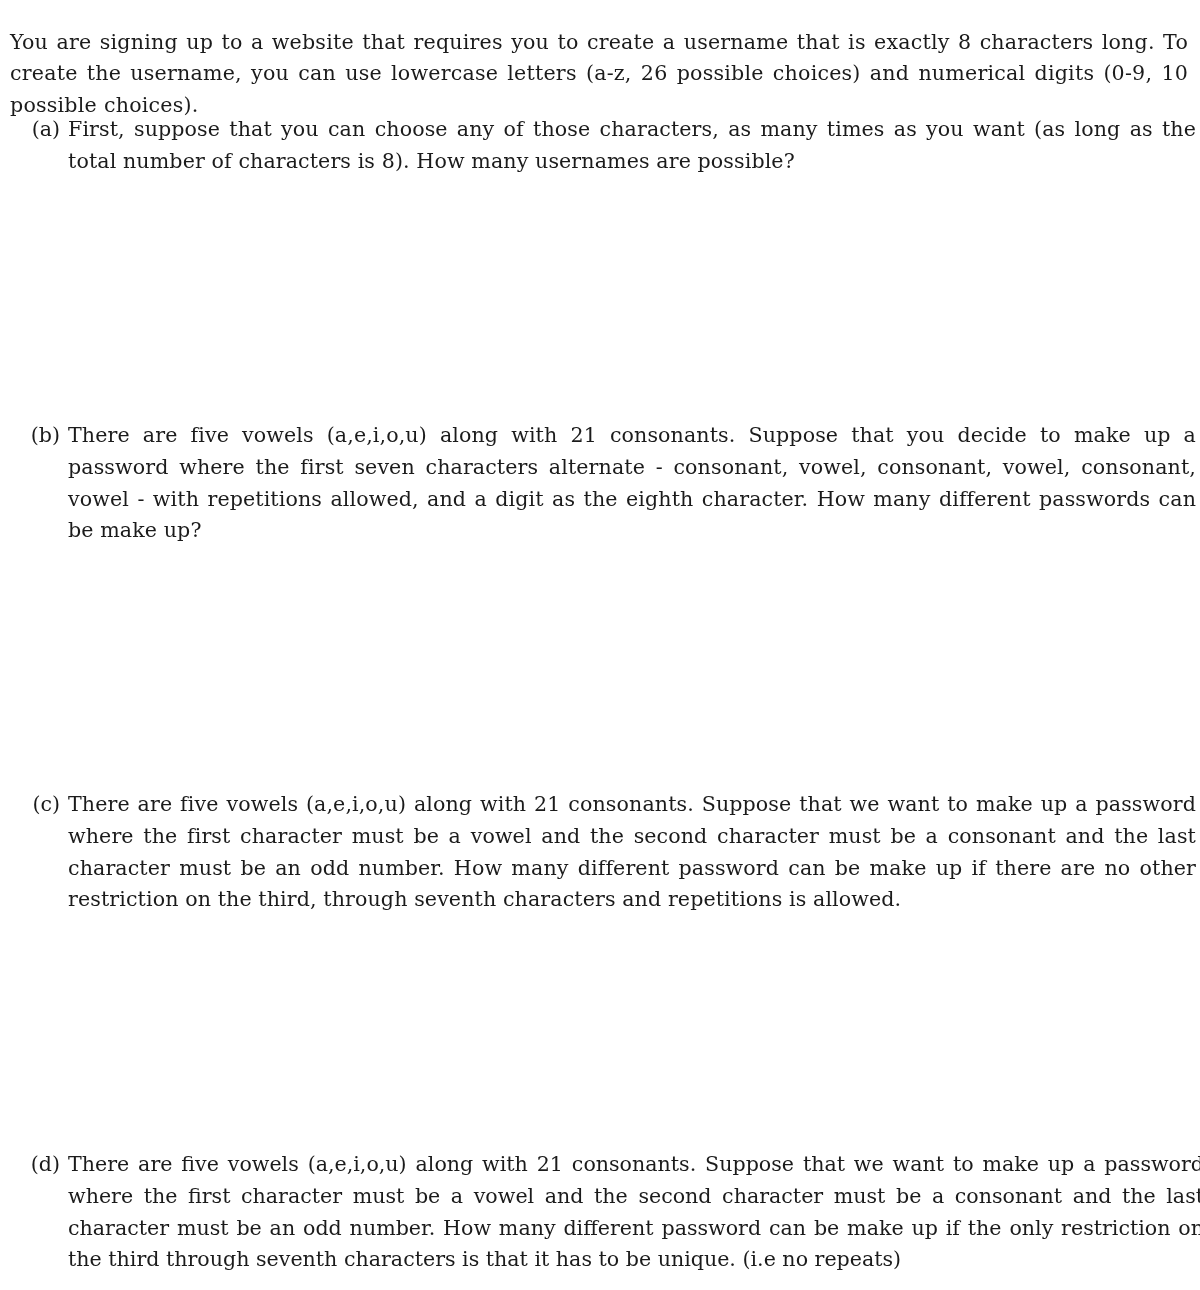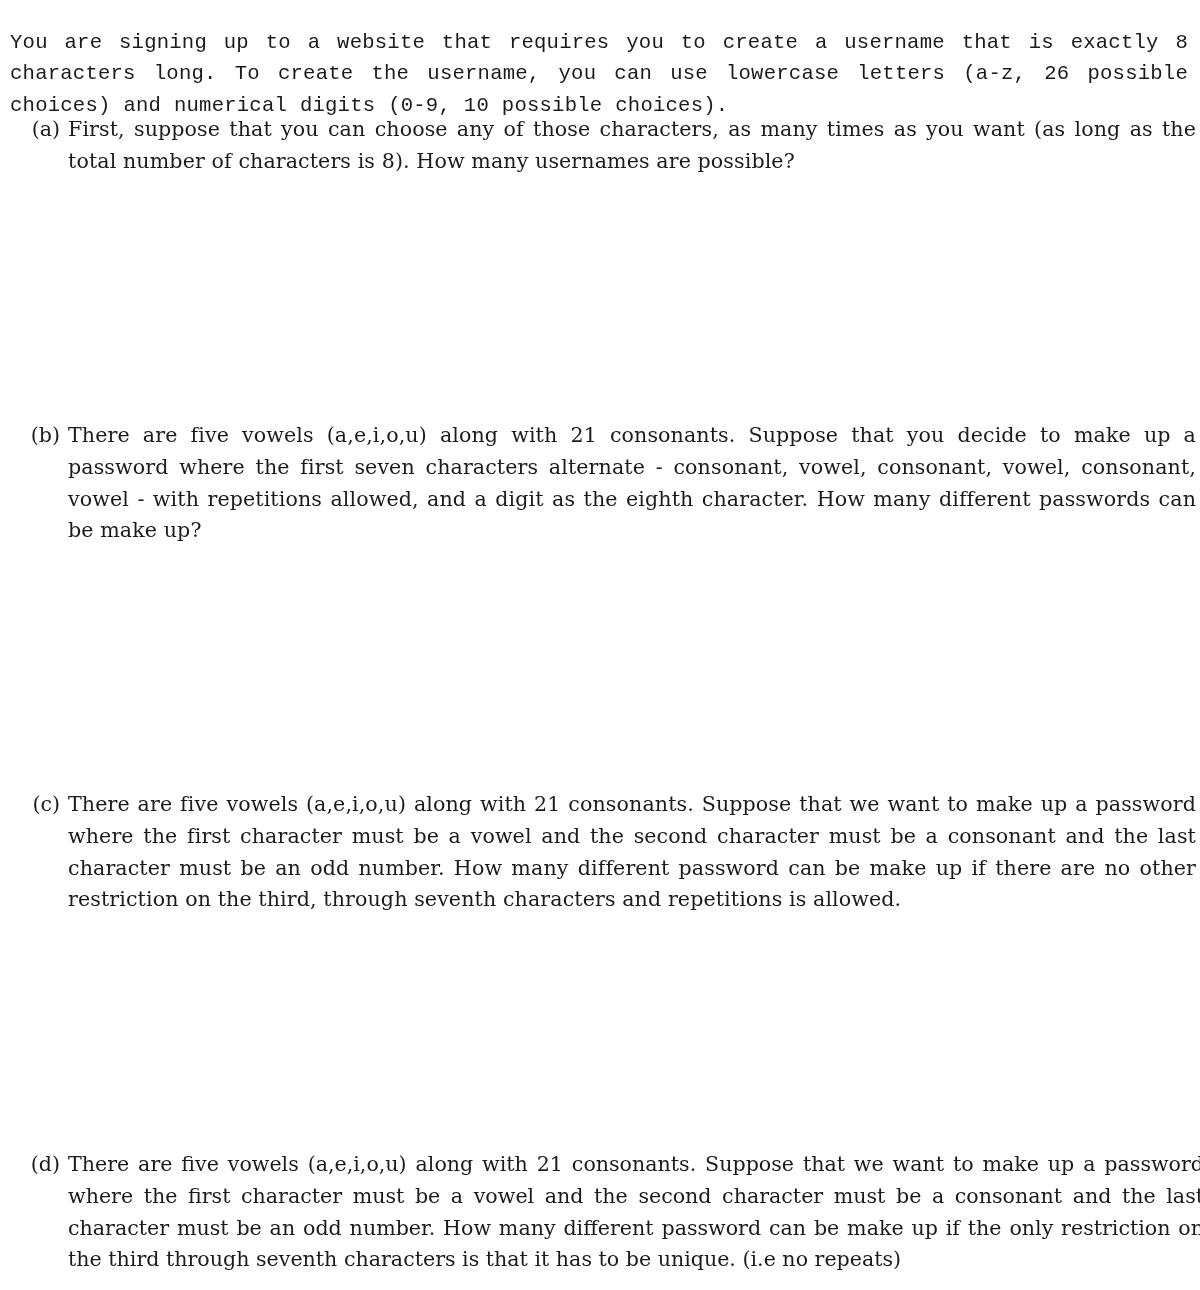--- a/index.html
+++ b/index.html
@@ -29,21 +29,20 @@
     position: absolute;
     left: 10px;
     top: 6px;
     width: 1178px;
     font-size: 20.6px;
     line-height: 31.5px;
     text-align: justify;
     text-align-last: left;
     letter-spacing: 0.01em;
     word-spacing: 0.015em;
-    font-family: Liberation Mono, monospace;
   }
 
   
   .item {
     position: absolute;
     left: 10px;
     width: 1186px;
     font-size: 20.6px;
     line-height: 31.8px;
     display: block;

